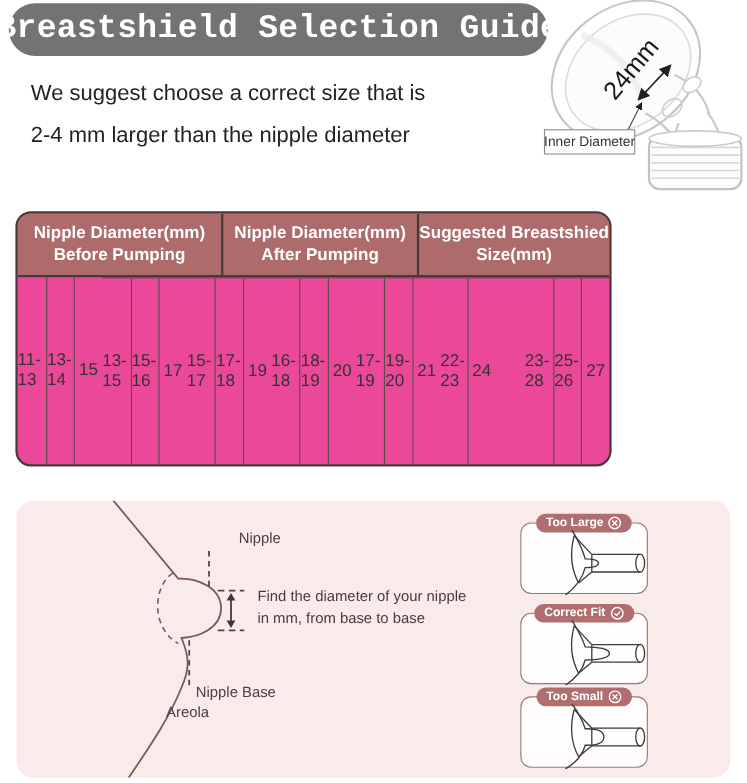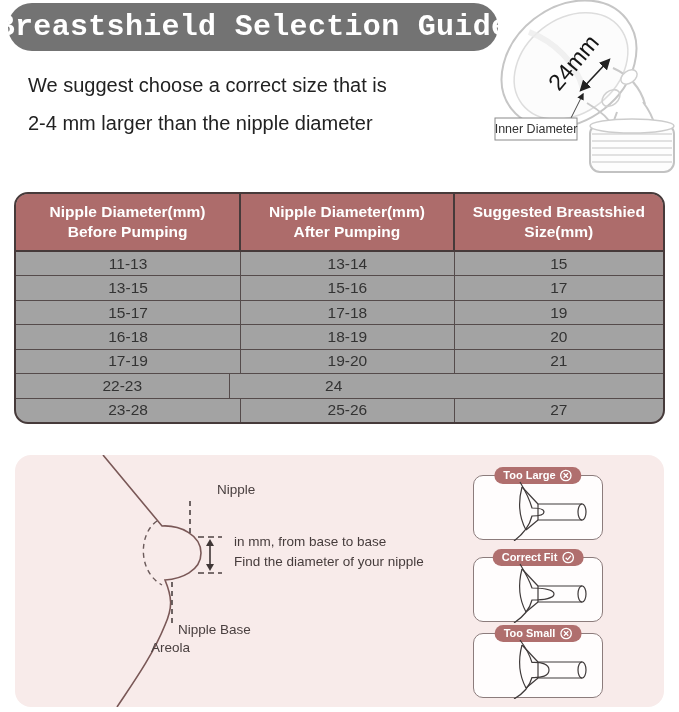--- a/index.html
+++ b/index.html
@@ -16,54 +16,54 @@
   .banner-title{
     color:#ffffff;font-size:30px;font-weight:700;letter-spacing:.3px;white-space:nowrap;
   }
   
   .intro{position:absolute;left:28px;top:66px;width:430px;color:#222222;
     font-size:20px;line-height:38px;}
   
   .shield-illu{position:absolute;left:459px;top:0px;}
   
   .size-table{
-    position:absolute;left:14px;top:192px;width:651px;height:232px;
-    border:2px solid #463a3a;border-radius:14px;overflow:hidden;background:#a3a3a3;
+    position:absolute;left:14px;top:192px;width:542px;height:232px;
+    border:2px solid #463a3a;border-radius:14px;overflow:hidden;background:#ec4899;
     display:flex;flex-direction:column;box-sizing:border-box;
   }
   .thead{display:flex;background:#ad6c6b;height:56px;border-bottom:2px solid #463a3a;}
   .th{
     display:flex;flex-direction:column;align-items:center;justify-content:center;
     color:#fff;font-weight:700;font-size:15.5px;line-height:20px;
     border-right:2px solid #463a3a;box-sizing:border-box;
   }
   .th:last-child{border-right:none;}
   .col-1{width:34.8%;} .col-2{width:33.0%;} .col-3{width:32.2%;}
-  .tbody{display:flex;flex-direction:column;flex:1;border-radius:16px;}
+  .tbody{display:flex;flex:1;border-radius:16px;}
   .tr{display:flex;flex:1;border-top:1.5px solid #554b4b;box-sizing:border-box;}
   .tr:first-child{border-top:none;}
   .td{
     display:flex;align-items:center;justify-content:center;
     font-size:15.5px;color:#333333;border-right:1.5px solid #554b4b;box-sizing:border-box;
   }
   .td:last-child{border-right:none;}
   
   .panel{
     position:absolute;left:15px;top:455px;width:649px;height:252px;
     background:#f8ebea;border-radius:16px;
   }
   .diagram-svg{position:absolute;left:0;top:0;}
   .diag-label{position:absolute;color:#4a4040;font-size:13.5px;white-space:nowrap;}
   .lbl-nipple{left:157px;top:27px;margin-left:45px;}
   .lbl-nipple-base{left:163px;top:167px;}
   .lbl-areola{left:136px;top:185px;}
   .instruction{position:absolute;left:219px;top:77px;color:#463c3c;font-size:13.5px;line-height:20px;}
   
   .fit-card{
-    position:absolute;left:458px;width:130px;height:65px;
+    position:absolute;left:458px;width:116px;height:65px;
     background:#fffdfd;border:1.3px solid #8c7c7c;border-radius:10px;box-sizing:border-box;
   }
   .fit-card-1{top:20px;} .fit-card-2{top:102px;} .fit-card-3{top:178px;}
   .fit-badge{
     position:absolute;top:-9px;left:50%;transform:translateX(-50%);
     background:#b06f6e;color:#ffffff;font-size:11px;font-weight:700;
     padding:2px 9px;border-radius:999px;display:flex;align-items:center;gap:4px;
     white-space:nowrap;line-height:13px;
   }
   .badge-icon{display:inline-block;}
@@ -188,22 +188,22 @@
 
       <line x1="195" y1="89" x2="195" y2="111" stroke="#3f3636" stroke-width="1.6"></line>
       <path d="M195,84 l-4,7 h8 z" fill="#3f3636"></path>
       <path d="M195,116 l-4,-7 h8 z" fill="#3f3636"></path>
     </svg>
 
     <div class="diag-label lbl-nipple">Nipple</div>
     <div class="diag-label lbl-nipple-base">Nipple Base</div>
     <div class="diag-label lbl-areola">Areola</div>
     <div class="instruction">
+      <div>Find the diameter of your nipple</div>
       <div>in mm, from base to base</div>
-      <div>Find the diameter of your nipple</div>
     </div>
 
     <div class="fit-card fit-card-1">
       <div class="fit-badge">
         <span>Too Large</span>
         <svg class="badge-icon" width="13" height="13" viewBox="0 0 13 13">
           <circle cx="6.5" cy="6.5" r="5.2" fill="none" stroke="#fff" stroke-width="1.3"></circle>
           <path d="M4.3,4.3 L8.7,8.7 M8.7,4.3 L4.3,8.7" stroke="#fff" stroke-width="1.3"></path>
         </svg>
       </div>

